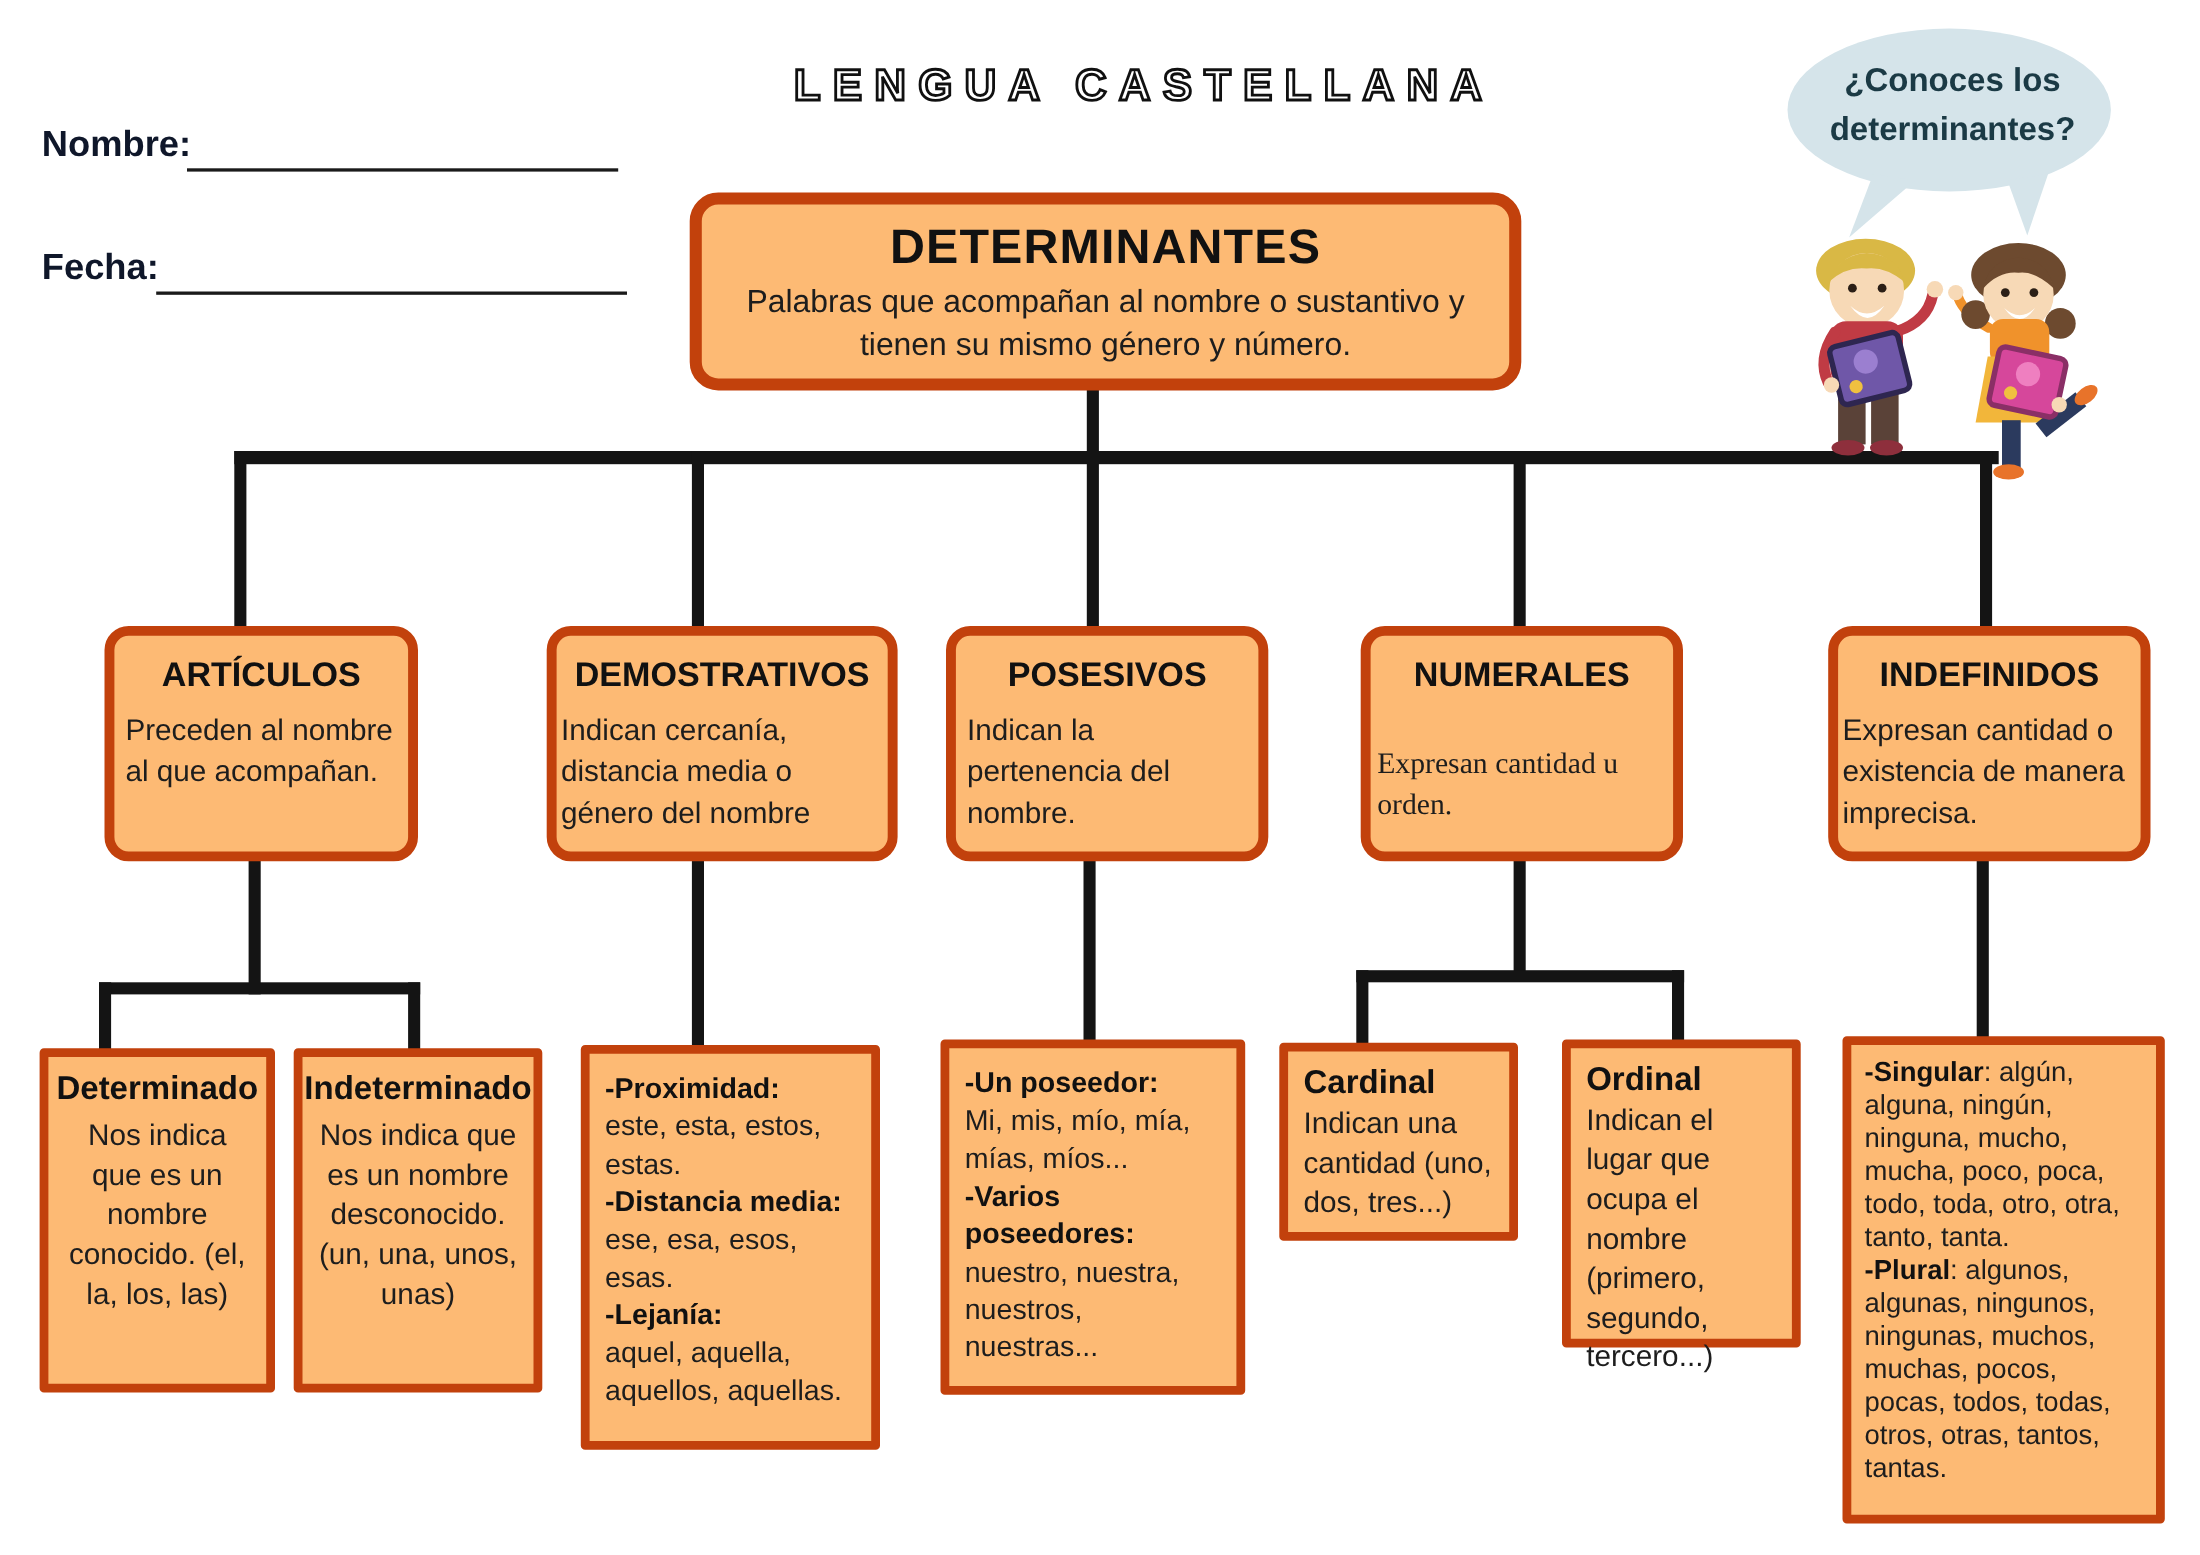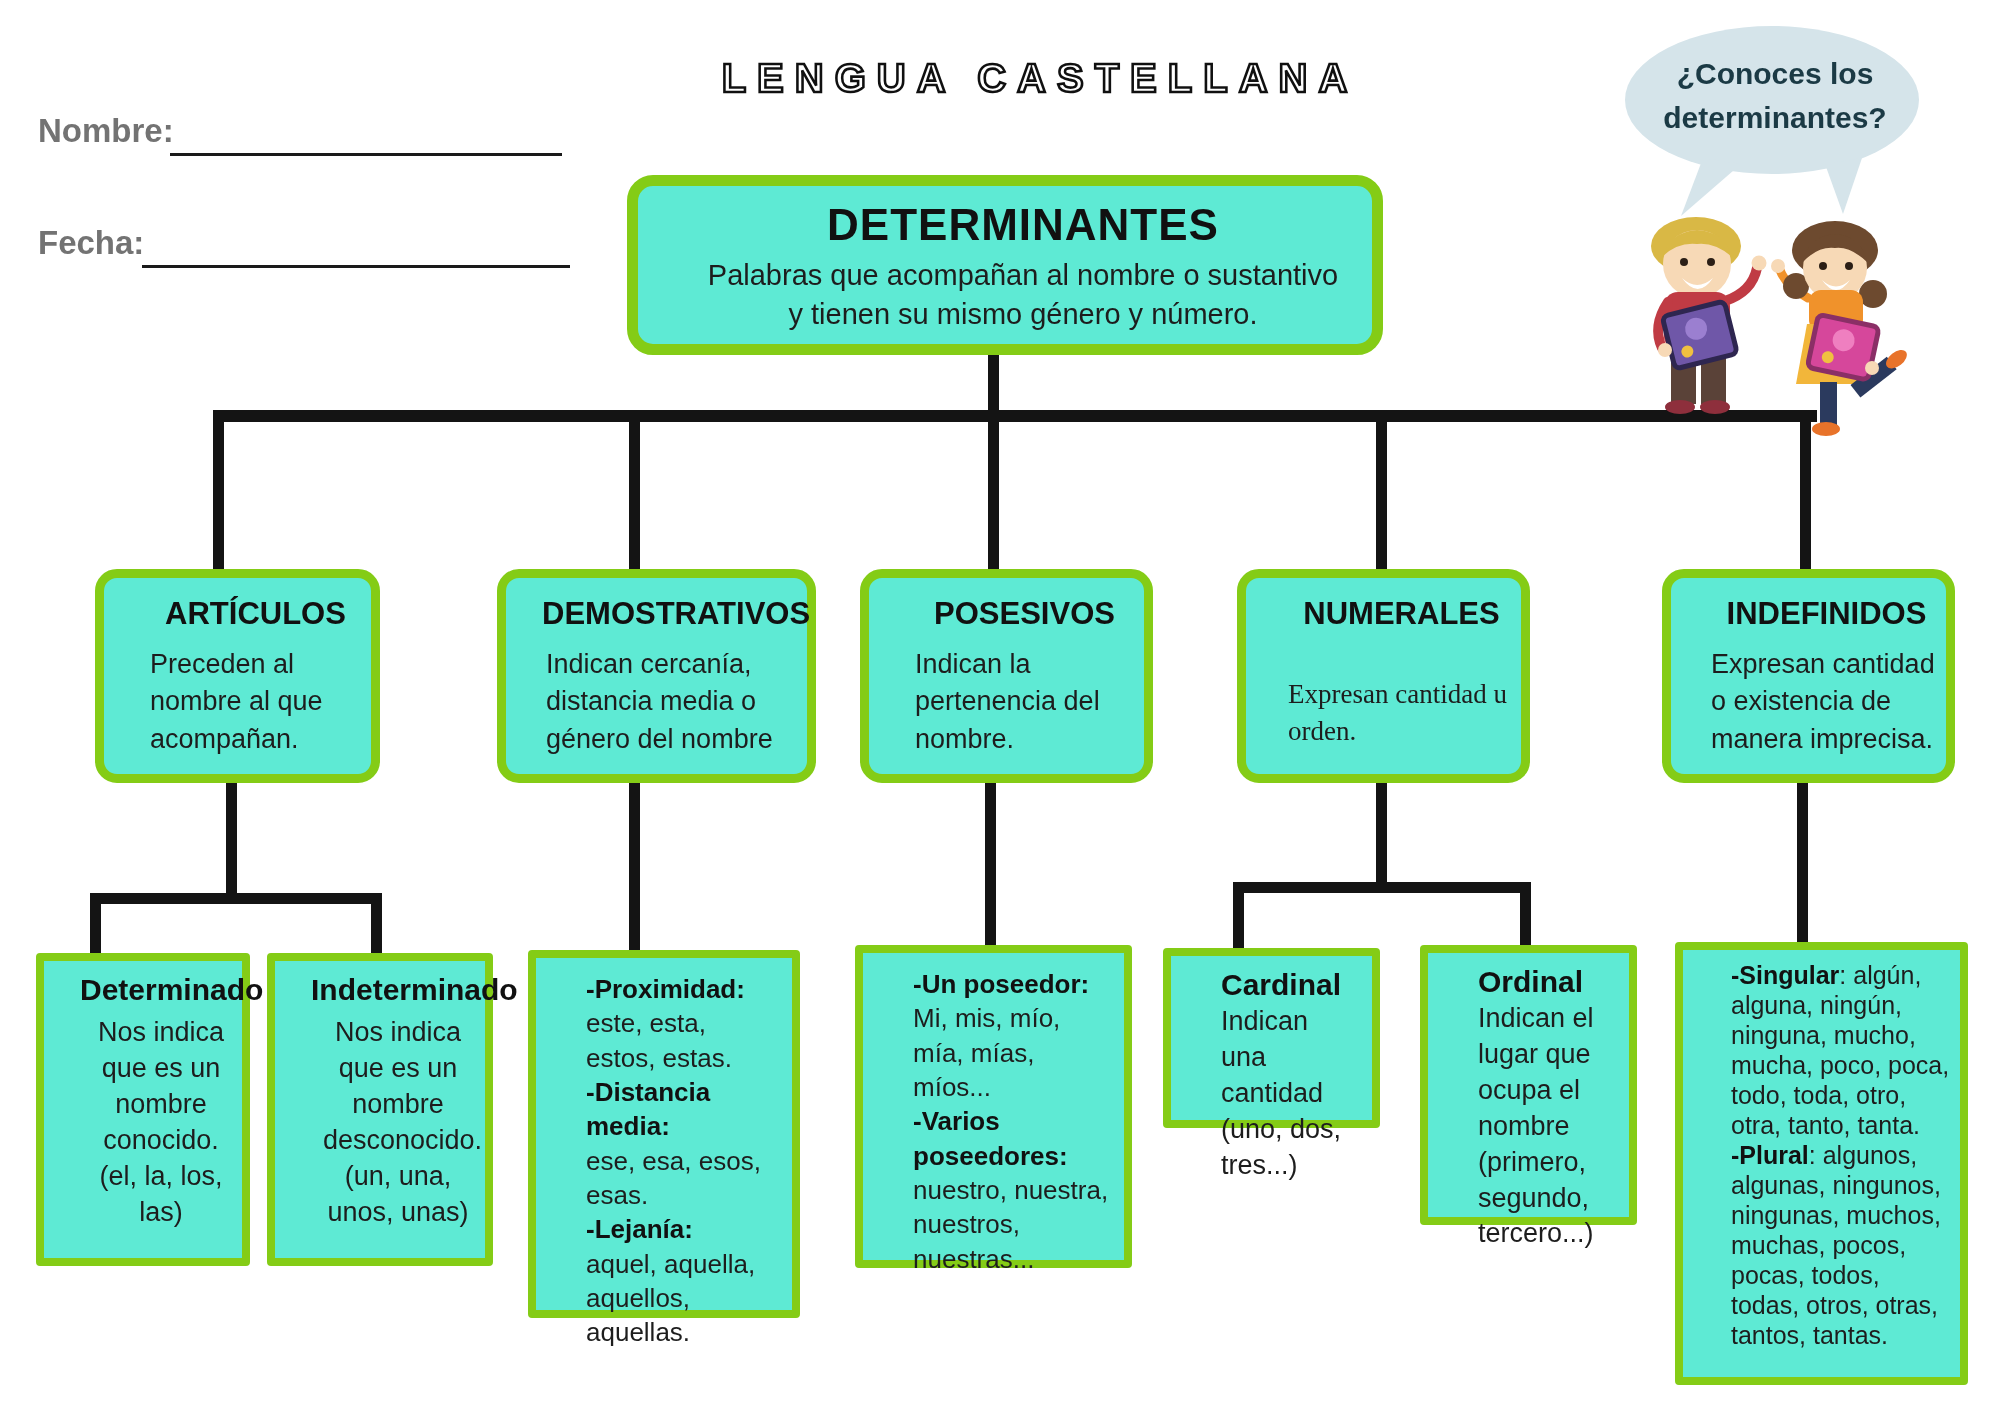--- a/index.html
+++ b/index.html
@@ -3,42 +3,42 @@
 <meta charset="utf-8">
 <style>
   html,body{margin:0;padding:0;background:#fff;}
   body{width:2000px;height:1414px;font-family:"Liberation Sans", sans-serif;color:#1a1a1a;}
   .canvas{position:relative;width:2000px;height:1414px;background:#ffffff;overflow:hidden;}
 
   
   .line{position:absolute;background:#141414;z-index:1;}
 
   
-  .box{position:absolute;background:#5eead4;border:9px solid #84cc16;border-radius:22px;
-       box-sizing:border-box;z-index:2;padding-left:36px;}
+  .box{position:absolute;background:#fdba74;border:9px solid #c2410c;border-radius:22px;
+       box-sizing:border-box;z-index:2;}
   .root-box{border-width:11px;border-radius:26px;text-align:center;}
   .root-title{font-size:44px;font-weight:bold;letter-spacing:1px;margin-top:14px;color:#111;}
   .root-desc{font-size:29px;line-height:1.35;margin:6px 28px 0 28px;color:#1d1d1d;}
 
   .branch-title{font-size:31px;font-weight:bold;text-align:center;margin-top:18px;color:#111;}
   .branch-desc{font-size:27px;line-height:1.38;text-align:left;margin:14px 10px 0 10px;color:#1d1d1d;}
 
   .leaf{border-width:8px;border-radius:4px;}
   .leaf-center{text-align:center;}
   .leaf-title{font-size:30px;font-weight:bold;margin-top:12px;color:#111;}
   .leaf-body{font-size:27px;line-height:1.33;margin:8px 12px 0 12px;color:#1d1d1d;}
   .leaf-list{font-size:26px;line-height:1.32;margin:14px 12px 0 14px;text-align:left;color:#1d1d1d;}
   .leaf-list .b{font-weight:bold;color:#111;}
   .block{display:block;}
   .leaf-left-title{font-size:30px;font-weight:bold;margin:12px 0 0 14px;text-align:left;color:#111;}
   .leaf-left-body{font-size:27px;line-height:1.33;margin:2px 12px 0 14px;text-align:left;color:#1d1d1d;}
   .tight{font-size:25px;line-height:1.2;margin:10px 10px 0 12px;}
 
   
-  .field-label{position:absolute;font-size:33px;font-weight:bold;color:#737373;}
+  .field-label{position:absolute;font-size:33px;font-weight:bold;color:#0f172a;}
   .rule{position:absolute;border-bottom:3px solid #1a1a1a;height:0;}
   .page-title{position:absolute;left:520px;top:56px;width:1040px;text-align:center;
       font-size:40px;font-weight:800;letter-spacing:11px;color:#ffffff;
       -webkit-text-stroke:2.6px #101010;white-space:nowrap;}
 
   
   .bubble-svg{position:absolute;left:1615px;top:18px;z-index:4;}
   .bubble-text{position:absolute;left:1650px;top:52px;width:250px;text-align:center;z-index:5;
       font-size:30px;font-weight:bold;line-height:1.45;color:#1b3a45;}
   .kids-svg{position:absolute;left:1610px;top:198px;z-index:3;}

